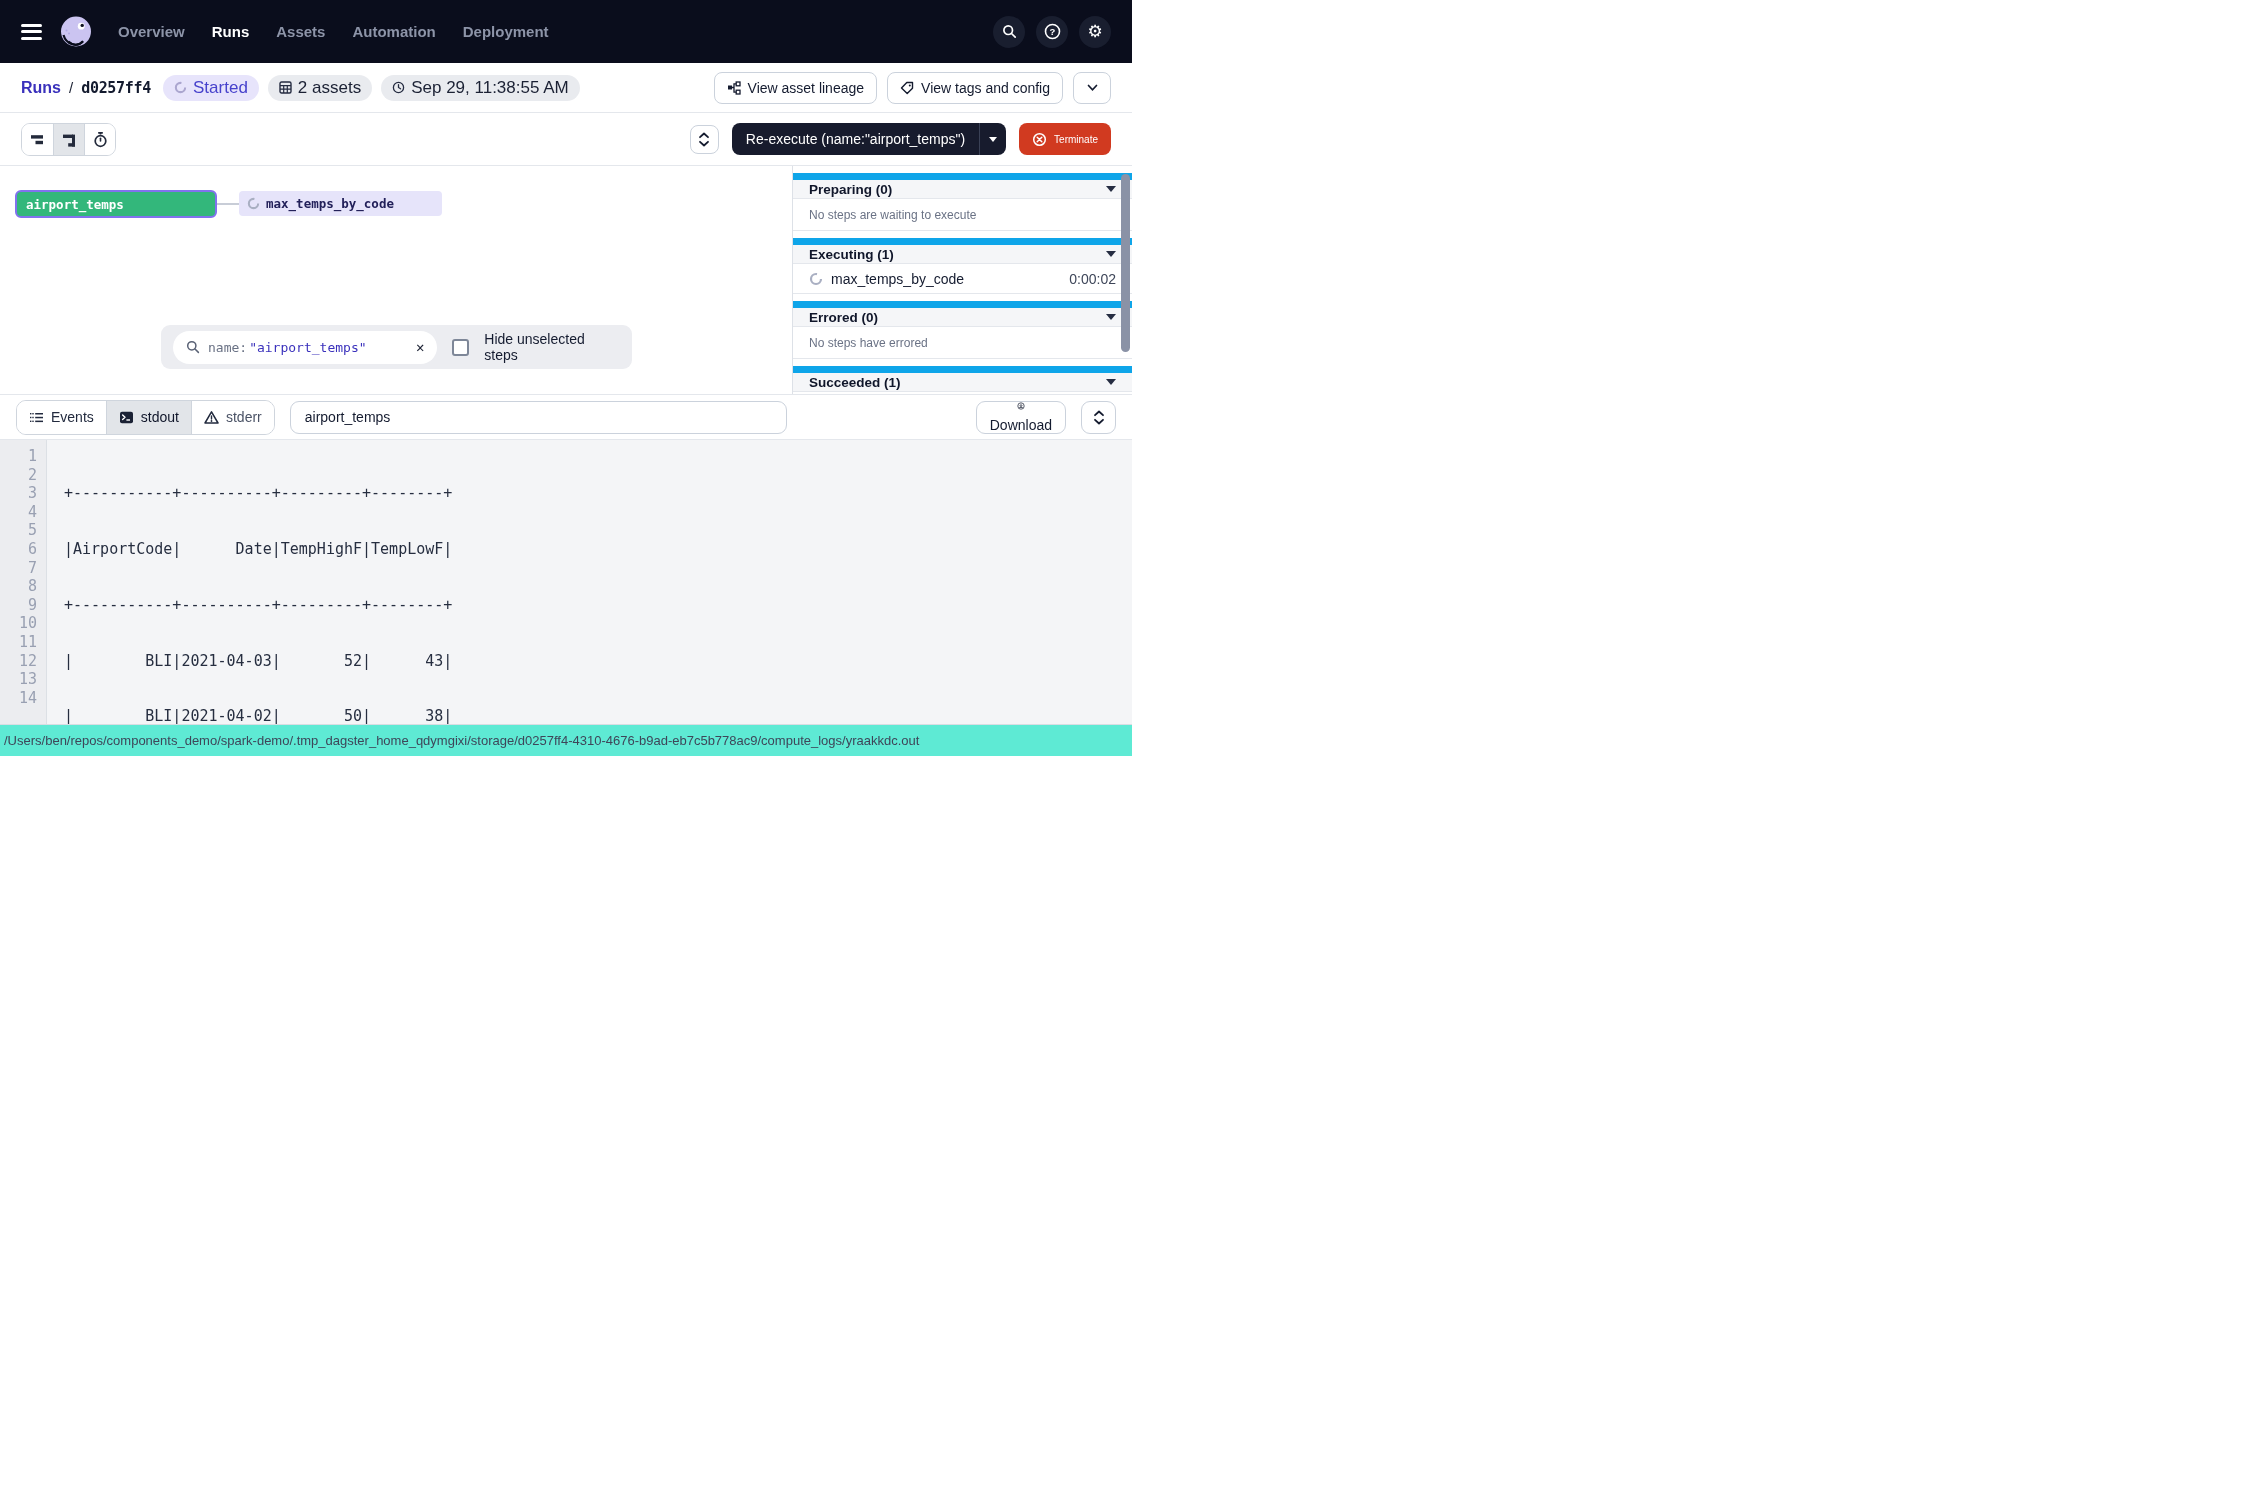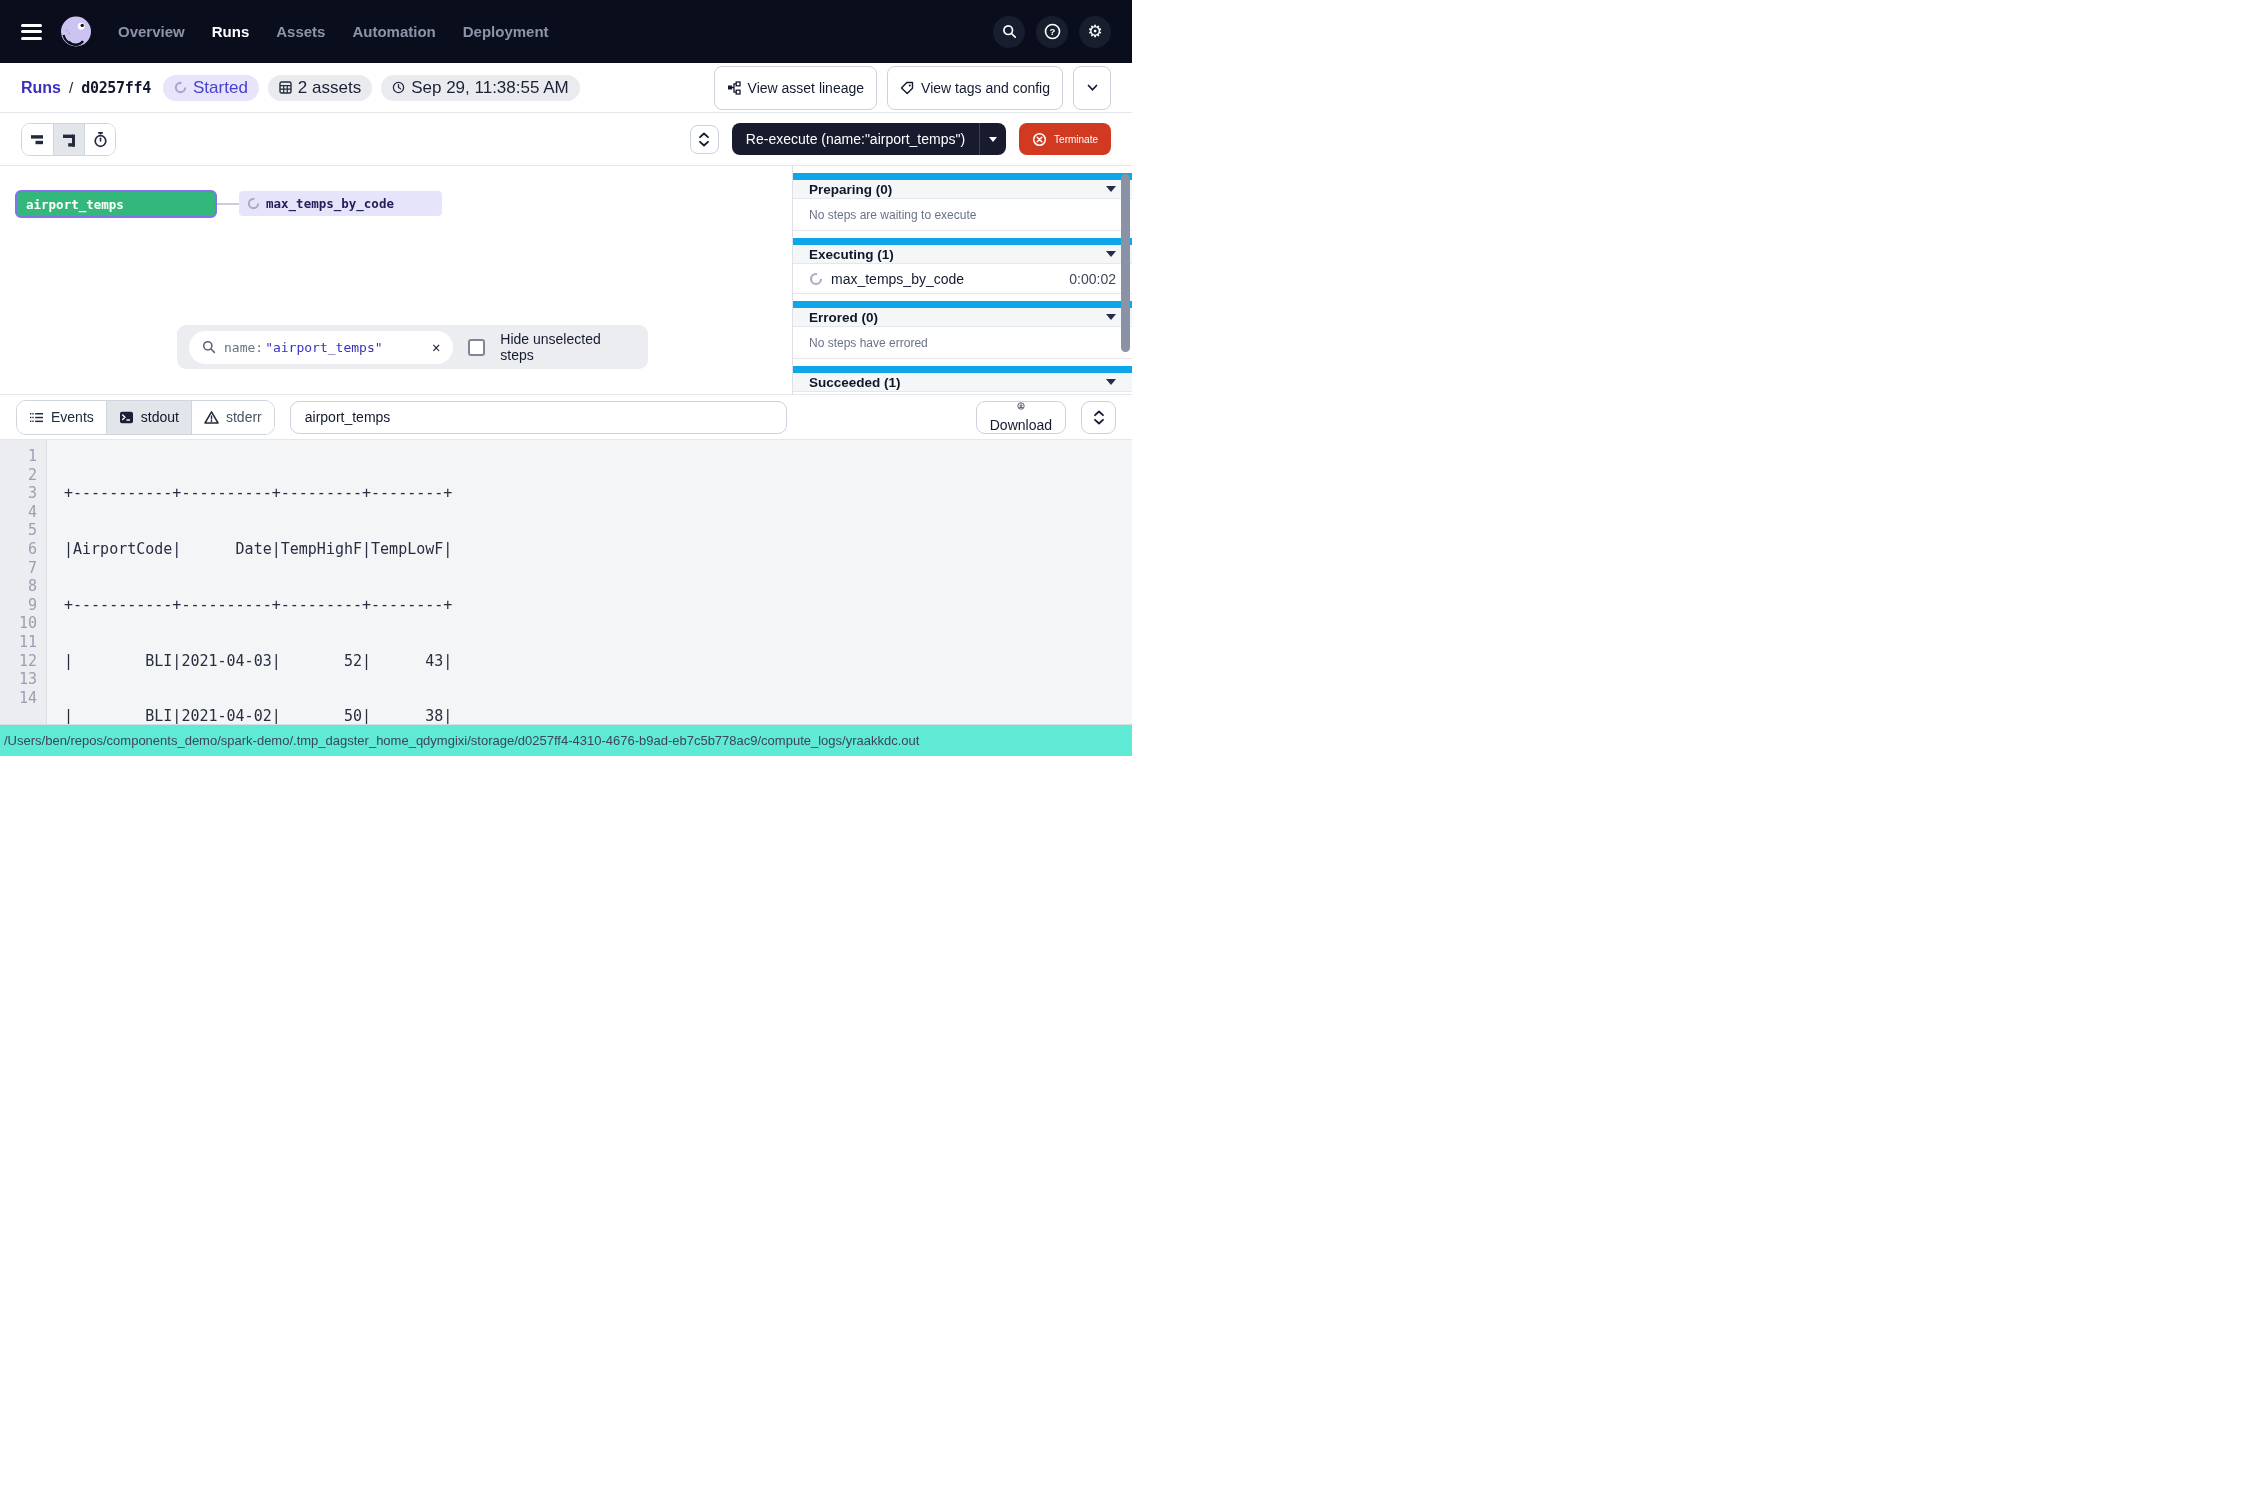--- a/index.html
+++ b/index.html
@@ -23,21 +23,21 @@
   .navicon { width:32px; height:32px; border-radius:50%; background:#191E2F; display:grid; place-items:center; margin-left:11px; cursor:pointer; }
 
   
   .runheader { height:50px; border-bottom:1px solid #E4E7EC; display:flex; align-items:center; padding:0 21px; }
   .crumb-runs { color:#3A31BC; font-weight:700; font-size:16px; }
   .crumb-sep { color:#1A2032; font-size:15px; margin:0 8px; font-weight:400; }
   .run-id { font-weight:700; font-size:15px; color:#131A2E; margin-right:12px; letter-spacing:-0.3px; }
   .badge { height:26px; border-radius:13px; display:inline-flex; align-items:center; gap:6px; padding:0 11px; font-size:17px; background:#E9EBEF; color:#1B2134; margin-right:9px; }
   .badge.purple { background:#E7E4FB; color:#4742CC; }
   .hdr-right { margin-left:auto; display:flex; gap:10px; align-items:center; }
-  .btn { height:44px; border:1px solid #CBD2DC; border-radius:8px; background:#fff; display:inline-flex; align-items:center; gap:7px; padding:0 12px; font-size:14px; font-weight:500; color:#141B2F; cursor:pointer; }
+  .btn { height:32px; border:1px solid #CBD2DC; border-radius:8px; background:#fff; display:inline-flex; align-items:center; gap:7px; padding:0 12px; font-size:14px; font-weight:500; color:#141B2F; cursor:pointer; }
   .btn.icon-only { width:38px; justify-content:center; padding:0; }
 
   
   .toolbar { height:53px; border-bottom:1px solid #E4E7EC; display:flex; align-items:center; padding:0 21px; }
   .seg { display:inline-flex; border:1px solid #CFD5DD; border-radius:9px; overflow:hidden; background:#fff; }
   .seg-btn { width:31px; height:31px; display:grid; place-items:center; background:#fff; border-left:1px solid #CFD5DD; cursor:pointer; }
   .seg-btn:first-child { border-left:none; }
   .seg-btn.selected { background:#E2E5E9; }
   .tb-right { margin-left:auto; display:flex; align-items:center; gap:13px; }
   .sort-btn { width:29px; height:29px; border:1px solid #CBD2DC; border-radius:8px; background:#fff; display:grid; place-items:center; cursor:pointer; }
@@ -46,21 +46,21 @@
   .reexec-caret { width:27px; height:32px; background:#171B2D; border-left:1px solid #3A4156; border-radius:0 8px 8px 0; display:grid; place-items:center; cursor:pointer; }
   .caret-down { width:0; height:0; border-left:4.5px solid transparent; border-right:4.5px solid transparent; border-top:5.5px solid #fff; }
   .terminate { background:#D13A20; color:#fff; height:32px; border-radius:8px; padding:0 13px; gap:7px; font-size:10px; font-weight:500; display:flex; align-items:center; cursor:pointer; border:none; }
 
   
   .main { height:229px; display:flex; border-bottom:1px solid #E4E7EC; }
   .graph { flex:1; position:relative; background:#fff; }
   .node1 { position:absolute; left:15px; top:24px; width:202px; height:28px; background:#33B77B; border:2px solid #8172EE; border-radius:6px; color:#fff; font-weight:700; font-size:12.5px; display:flex; align-items:center; padding-left:9px; cursor:pointer; }
   .edge { position:absolute; left:217px; top:37px; width:22px; height:2px; background:#C8CDD7; }
   .node2 { position:absolute; left:239px; top:25px; width:203px; height:25px; background:#E6E4FA; border-radius:4px; color:#23215A; font-weight:700; font-size:12.5px; display:flex; align-items:center; gap:6px; padding:0 8px; cursor:pointer; }
-  .searchbar { position:absolute; left:177px; top:159px; width:471px; height:44px; background:#ECEDF1; border-radius:9px; display:flex; align-items:center; padding:0 12px; gap:15px; }
+  .searchbar { position:absolute; left:161px; top:159px; width:471px; height:44px; background:#ECEDF1; border-radius:9px; display:flex; align-items:center; padding:0 12px; gap:15px; }
   .search-input { width:268px; height:33px; background:#fff; border-radius:17px; display:flex; align-items:center; padding:0 13px; gap:8px; font-size:13px; cursor:text; }
   .search-prefix { color:#6A7285; }
   .search-value { color:#3A31BC; }
   .si-spacer { flex:1; }
   .clear-x { font-size:14px; color:#1A2032; cursor:pointer; }
   .checkbox { width:17px; height:17px; border:2px solid #7E8798; border-radius:3px; background:#fff; cursor:pointer; flex:none; }
   .hide-label { font-size:14px; color:#141B2F; }
 
   .panel { width:340px; border-left:1px solid #DDE1E7; position:relative; overflow:hidden; background:#fff; }
   .panel-gap { height:7px; }

